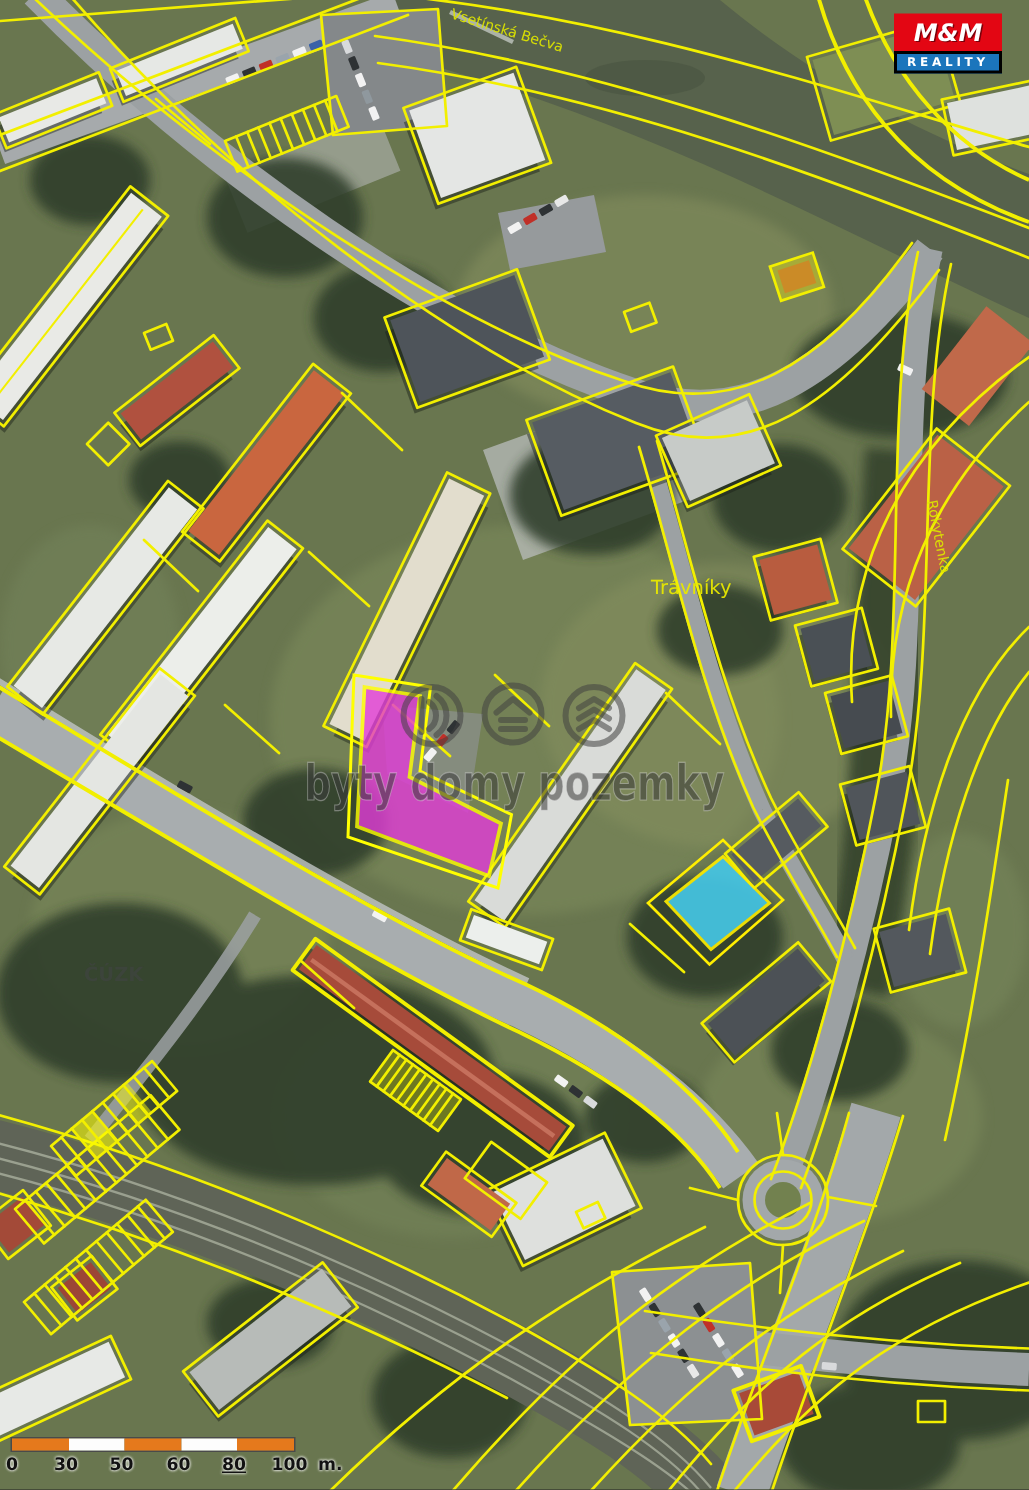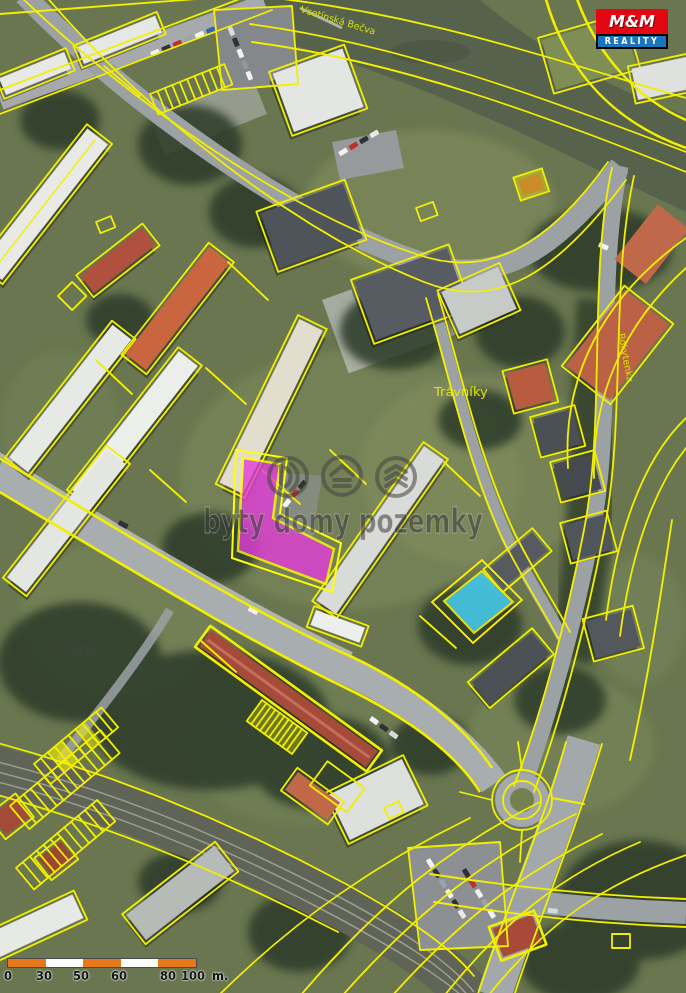--- a/index.html
+++ b/index.html
@@ -31,21 +31,21 @@
 
   
   .scalebar{position:absolute;left:7px;top:958px;width:190px;z-index:5;}
   .sb-bar{display:flex;height:8px;border:1px solid #4a4a4a;}
   .sb-seg{flex:1;}
   .sb-seg.o{background:#e5791c;}
   .sb-seg.w{background:#fdfdfd;}
   .sb-ticks{position:relative;height:15px;font-size:11.5px;font-weight:bold;color:#121212;
     text-shadow:0 0 2px rgba(255,255,255,.95),0 0 2px rgba(255,255,255,.95);}
   .sb-ticks span{position:absolute;top:1px;}
-  .t0{left:-3px;}.t1{left:29px;}.t2{left:66px;}.t3{left:104px;text-align:right;}.t4{left:153px;}.t5{left:174px;}
+  .t0{left:-3px;}.t1{left:29px;}.t2{left:66px;}.t3{left:104px;text-align:right;}.t4{left:141px;text-decoration:underline;}.t5{left:174px;}
   .tu{left:205px;}
 </style>
 </head>
 <body>
 
 <div class="stage">
 
 <svg viewBox="0 0 686 993" width="686" height="993">
   <defs>
     <filter id="soft" x="-40%" y="-40%" width="180%" height="180%">

